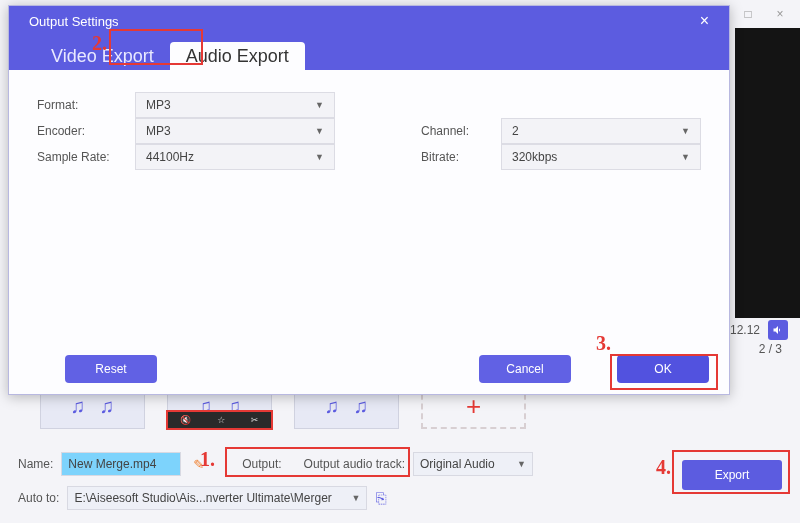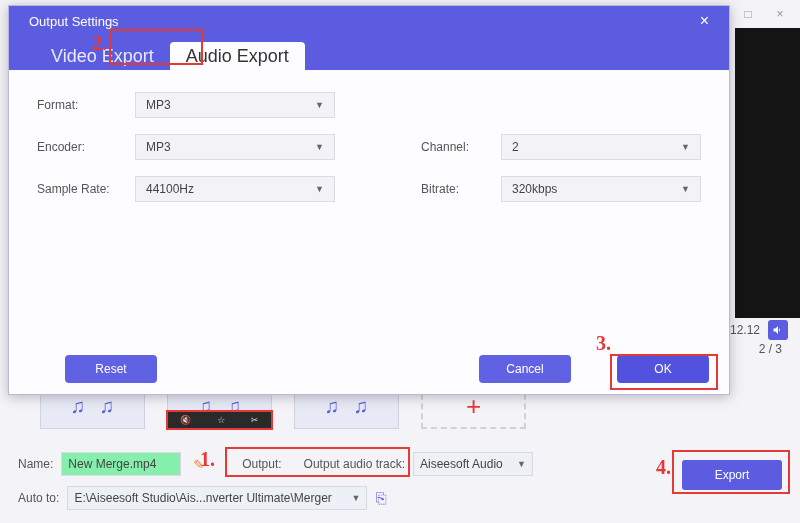--- a/index.html
+++ b/index.html
@@ -21,41 +21,41 @@
 .thumb .note { font-size: 20px; }
 .thumb-toolbar { position: absolute; bottom: 0; left: 0; right: 0; height: 16px; background: #2a2a2a; display: flex; align-items: center; justify-content: space-around; color: #ddd; font-size: 9px; }
 .thumb-toolbar.highlight { outline: 2px solid #e53935; }
 .add-thumb { width: 105px; height: 45px; border: 2px dashed #d8cfd2; display: flex; align-items: center; justify-content: center; color: #e53935; font-size: 26px; }
 
 
 .bottom-row { position: absolute; left: 18px; right: 12px; }
 .row1 { top: 452px; display: flex; align-items: center; gap: 8px; }
 .row2 { top: 486px; display: flex; align-items: center; gap: 8px; }
 .lbl { color: #555; }
-.inp { background: #86efac; border: 1px solid #d8d9e2; height: 24px; padding: 0 6px; display: flex; align-items: center; color: #444; }
+.inp { background: #7dd3fc; border: 1px solid #d8d9e2; height: 24px; padding: 0 6px; display: flex; align-items: center; color: #444; }
 .sel { background: #eef0f7; border: 1px solid #d8d9e2; height: 24px; padding: 0 6px; display: flex; align-items: center; justify-content: space-between; gap: 6px; color: #444; }
 .caret { font-size: 9px; color: #666; }
 .pen { color: #f08030; font-size: 13px; padding-left: 4px; }
 .gear { color: #5c5ce0; font-size: 13px; }
 .folder { color: #5c5ce0; font-size: 14px; }
 .export-btn { background: #5c5ce0; color: #fff; width: 100px; height: 30px; display: flex; align-items: center; justify-content: center; border-radius: 3px; }
 
 
 .anno { position: absolute; color: #e53935; font-size: 20px; font-weight: bold; font-family: "Times New Roman", serif; }
 .anno-box { position: absolute; border: 2px solid #e53935; pointer-events: none; }
 
 
 .modal { position: absolute; top: 5px; left: 8px; width: 722px; height: 390px; background: #fdfdff; border: 1px solid #b8b8e0; box-shadow: 0 2px 12px rgba(0,0,0,0.25); display: flex; flex-direction: column; }
 .modal-title { height: 30px; background: #5c5ce0; color: #fff; display: flex; align-items: center; justify-content: space-between; padding: 0 20px; font-size: 13px; }
 .modal-title .close { cursor: pointer; font-size: 16px; }
 .modal-tabs { height: 34px; display: flex; align-items: flex-end; background: #5c5ce0; padding-left: 26px; }
 .tab { height: 28px; padding: 0 16px; display: flex; align-items: center; color: #e9e9ff; font-size: 18px; cursor: pointer; }
 .tab.active { background: #fdfdff; color: #333; border-top-left-radius: 4px; border-top-right-radius: 4px; }
 .modal-body { flex: 1; padding: 22px 28px 10px 28px; color: #555; }
-.form-grid { display: grid; grid-template-columns: 98px 200px 1fr 80px 200px; row-gap: 16px; align-items: center; }
+.form-grid { display: grid; grid-template-columns: 98px 200px 1fr 80px 200px; align-items: center; }
 .msel { background: #f3f3f7; border: 1px solid #dcdce4; height: 26px; padding: 0 10px; display: flex; align-items: center; justify-content: space-between; color: #444; cursor: pointer; }
 .modal-footer { height: 50px; display: flex; align-items: center; justify-content: space-between; padding: 0 20px; }
 .fbtn { width: 92px; height: 28px; border-radius: 4px; display: flex; align-items: center; justify-content: center; cursor: pointer; margin-left: 36px; }
 .fbtn.reset { background: #6161e4; color: #fff; }
 .fbtn.cancel { background: #6161e4; color: #fff; }
 .fbtn.ok { background: #5252df; color: #fff; }
 .footer-right { display: flex; gap: 10px; }
 </style>
 </head>
 <body>
@@ -102,21 +102,21 @@
 
 <div class="bottom-row row1" style="top:452px">
   <span class="lbl">Name:</span>
   <span class="inp" style="width:120px">New Merge.mp4</span>
   <span class="pen">✎</span>
   <span style="width:22px"></span>
   <span class="lbl">Output:</span>
   <span style="width:6px"></span>
   <span class="lbl">Output audio track:</span>
   <span class="sel" style="width:120px">
-    <span>Aiseesoft Audio</span>
+    <span>Original Audio</span>
     <span class="caret">▼</span>
   </span>
 </div>
 
 <div class="bottom-row row2" style="top:486px">
   <span class="lbl">Auto to:</span>
   <span class="sel" style="width:300px">
     <span>E:\Aiseesoft Studio\Ais...nverter Ultimate\Merger</span>
     <span class="caret">▼</span>
   </span>

